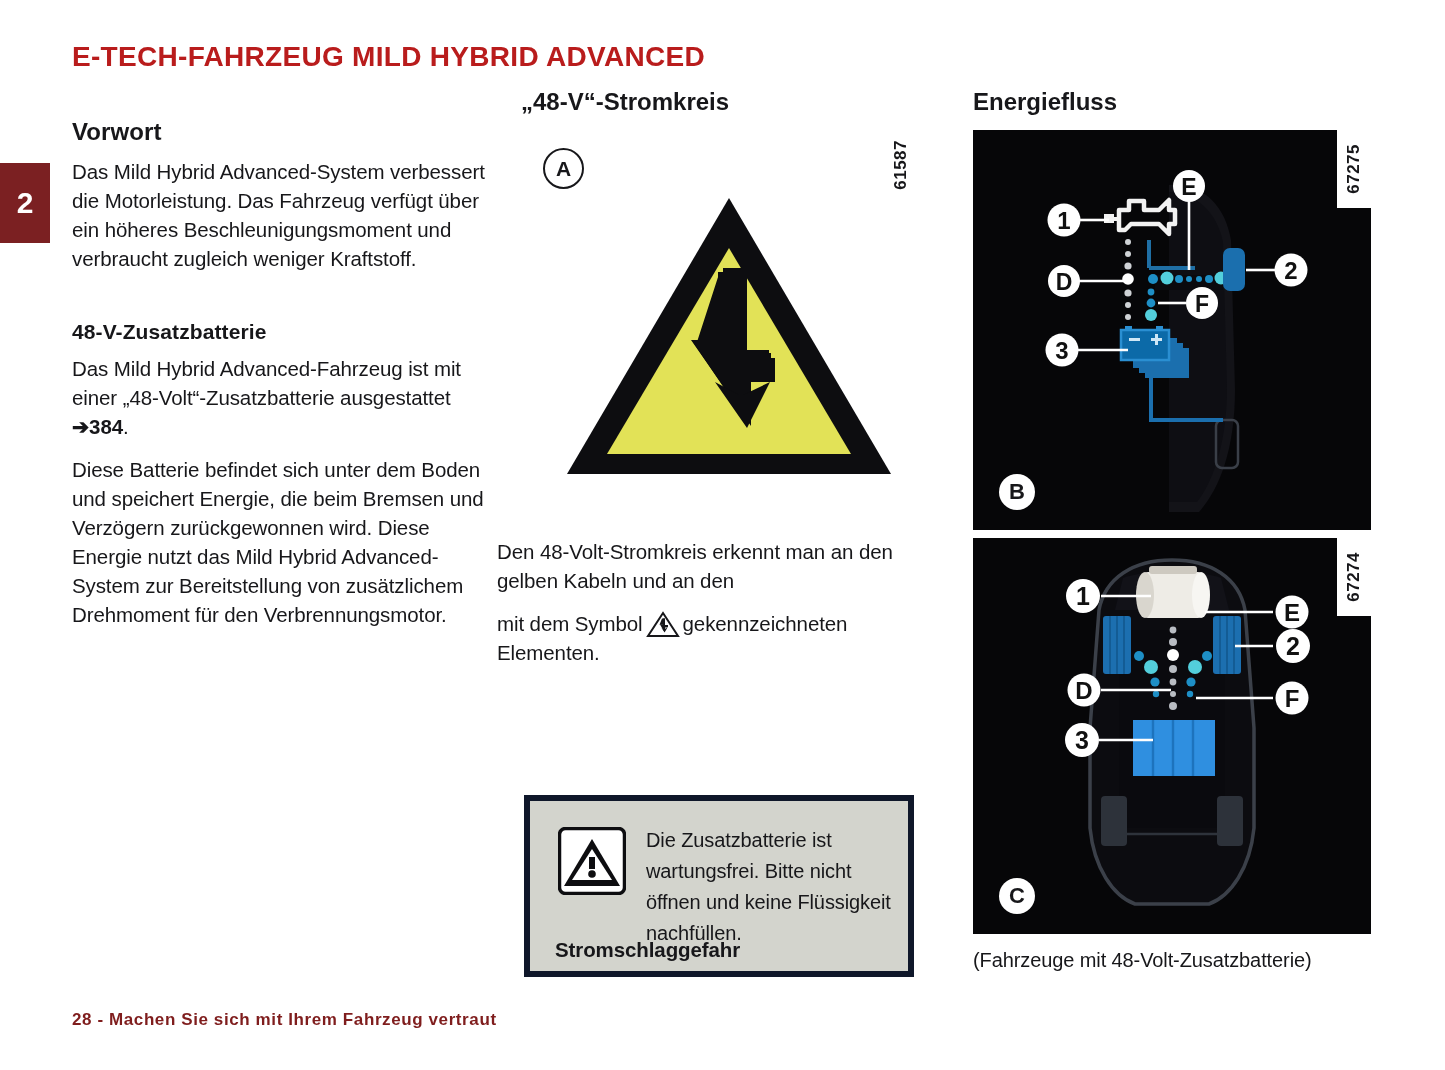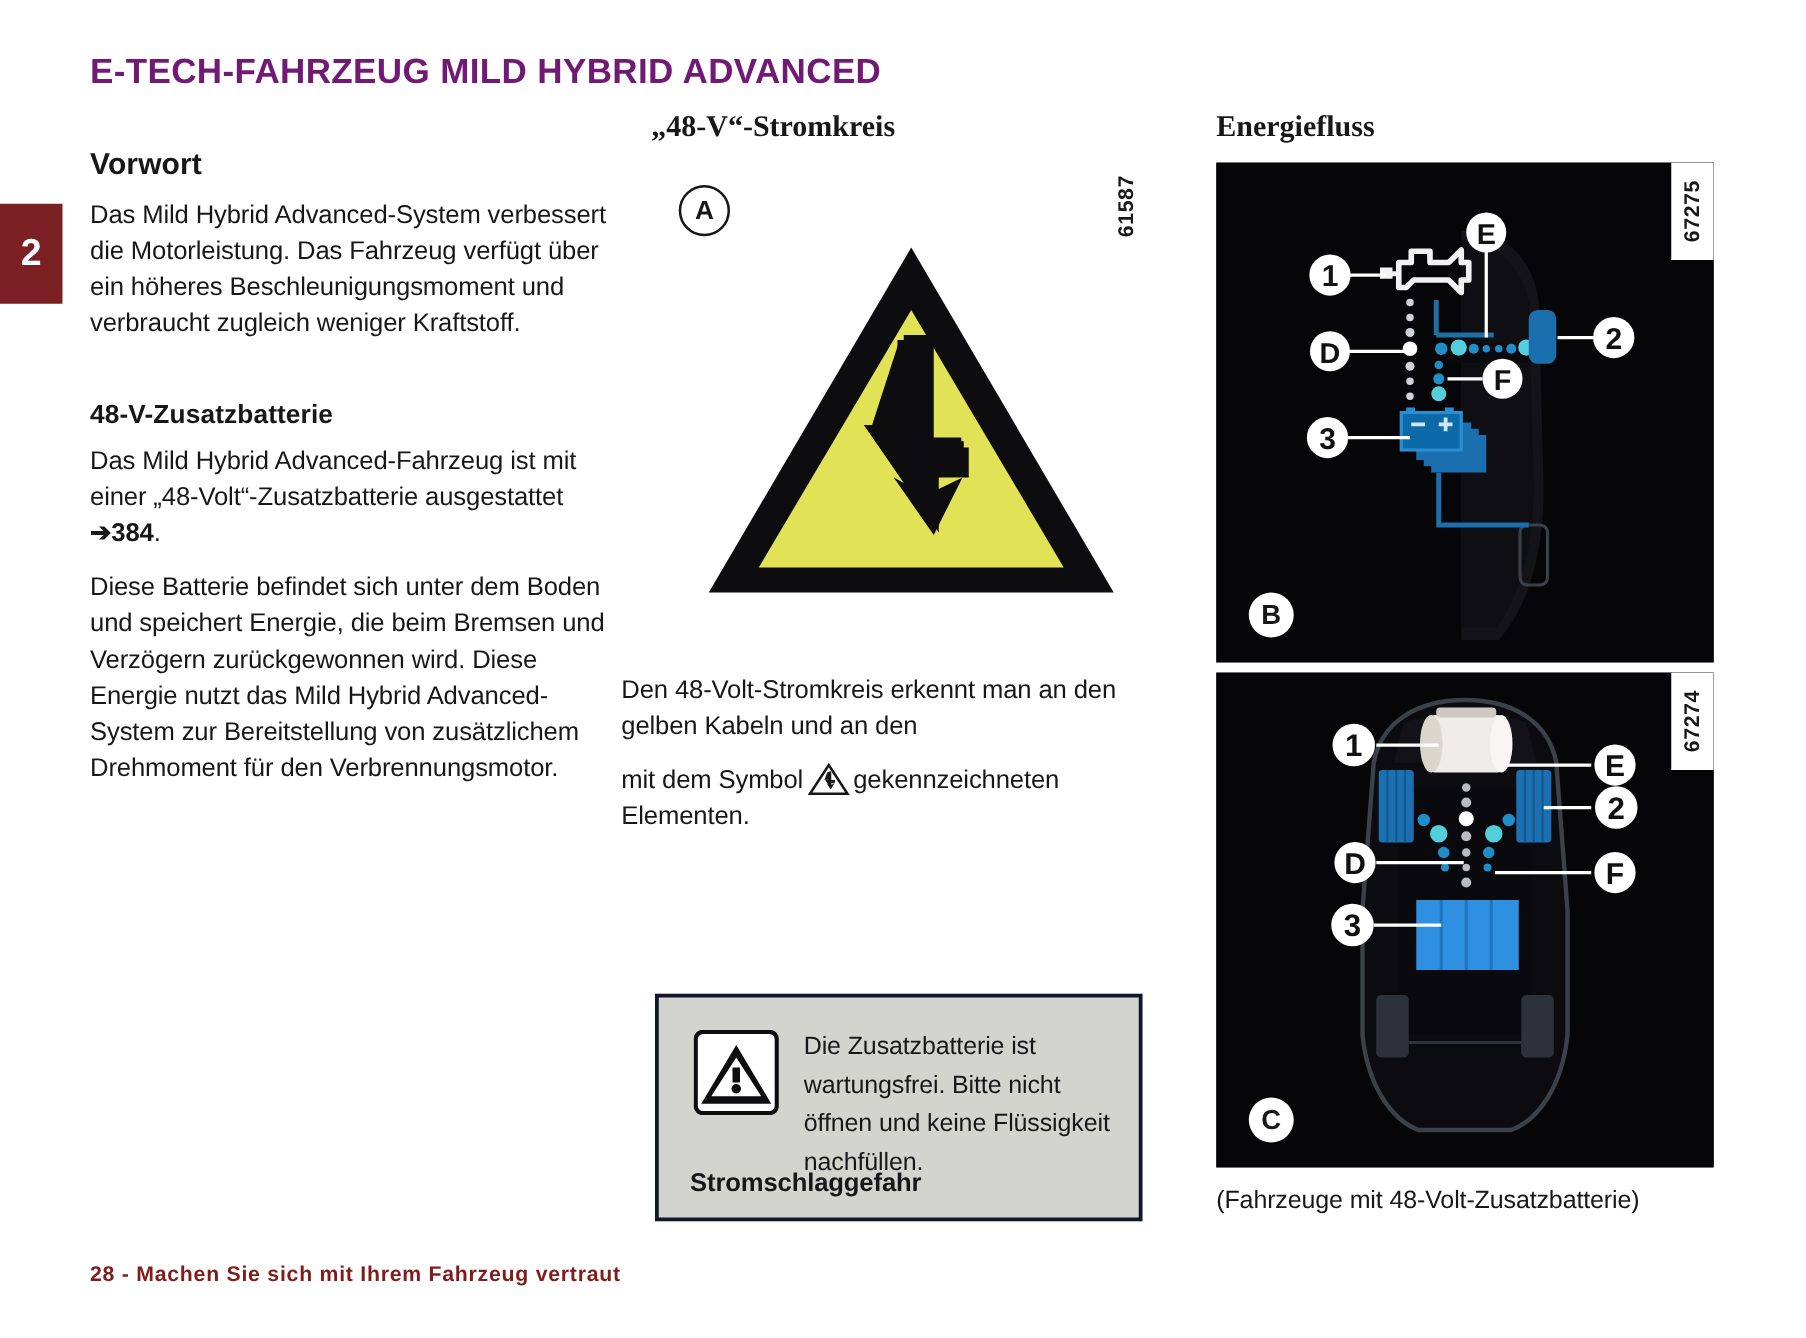--- a/index.html
+++ b/index.html
@@ -37,21 +37,21 @@
   }
 
   
   .page-title {
     position: absolute;
     left: 72px;
     top: 41px;
     font-size: 28px;
     font-weight: bold;
     letter-spacing: 0.3px;
-    color: #701a75;
+    color: #b91c1c;
   }
 
   
   .col { position: absolute; }
   .col-left  { left: 72px;  top: 118px; width: 414px; }
   .col-mid   { left: 521px; top: 88px;  width: 406px; }
   .col-right { left: 973px; top: 88px;  width: 400px; }
 
   h2.sec-head {
     font-size: 24px;
@@ -70,21 +70,20 @@
   }
   p.body:last-child { margin-bottom: 0; }
   .b { font-weight: bold; }
 
   
   .mid-head {
     font-size: 24px;
     font-weight: bold;
     margin: 0;
     line-height: 1.2;
-    font-family: Liberation Serif, serif;
   }
 
   .marker-A {
     position: absolute;
     left: 543px;
     top: 148px;
     width: 37px;
     height: 37px;
     border: 2.5px solid #17171a;
     border-radius: 50%;
@@ -130,21 +129,21 @@
   }
 
   
   .warn-box {
     position: absolute;
     left: 524px;
     top: 795px;
     width: 390px;
     height: 182px;
     background: #d3d4cd;
-    border: 3px solid #0f172a;
+    border: 6px solid #0f172a;
     box-sizing: border-box;
   }
   .warn-icon {
     position: absolute;
     left: 28px;
     top: 26px;
     width: 68px;
     height: 68px;
   }
   .warn-text {

